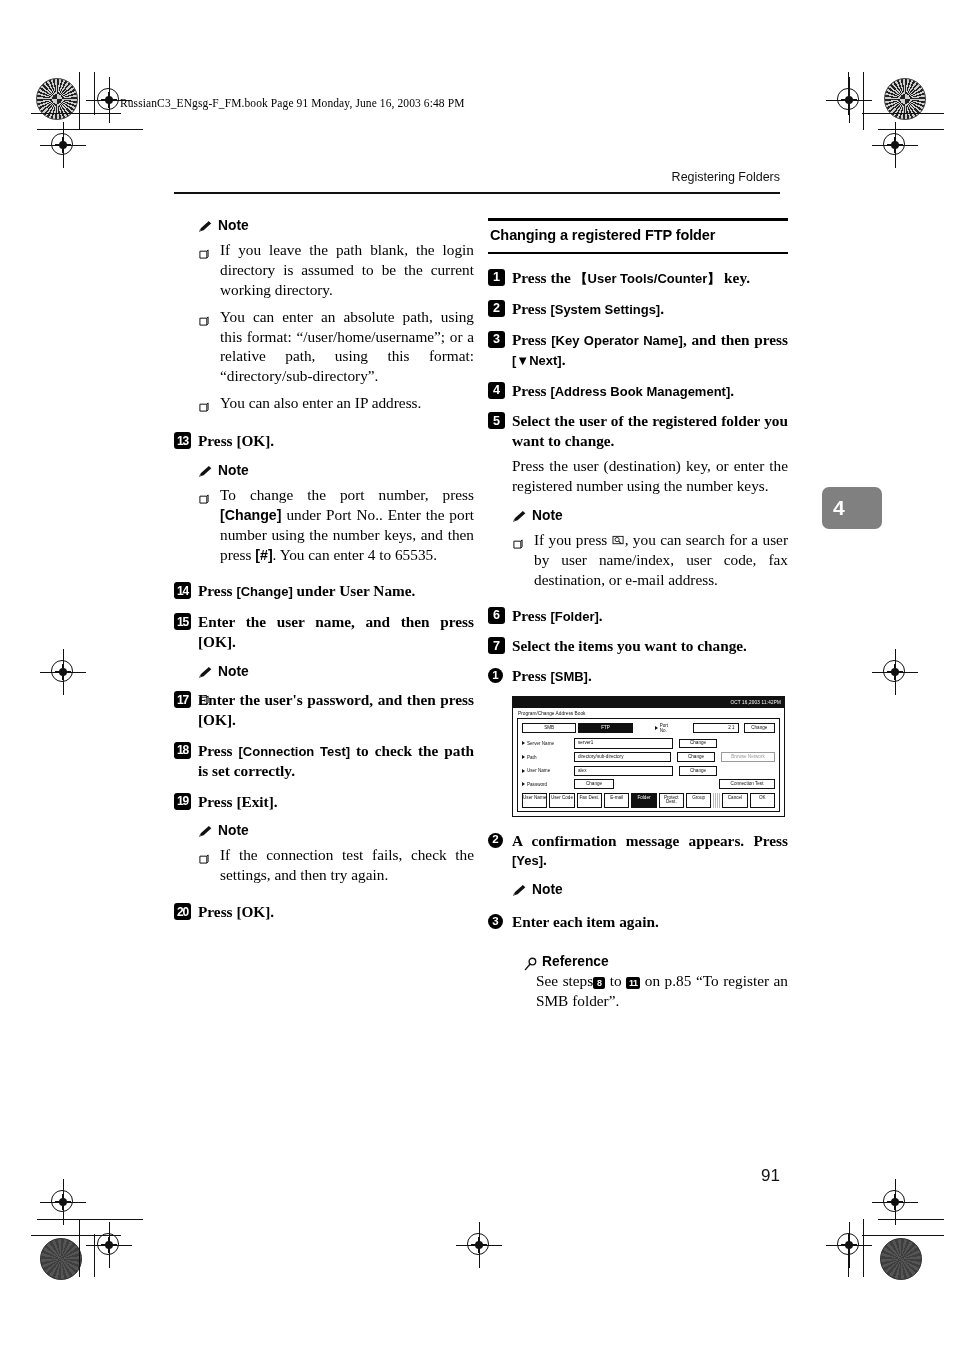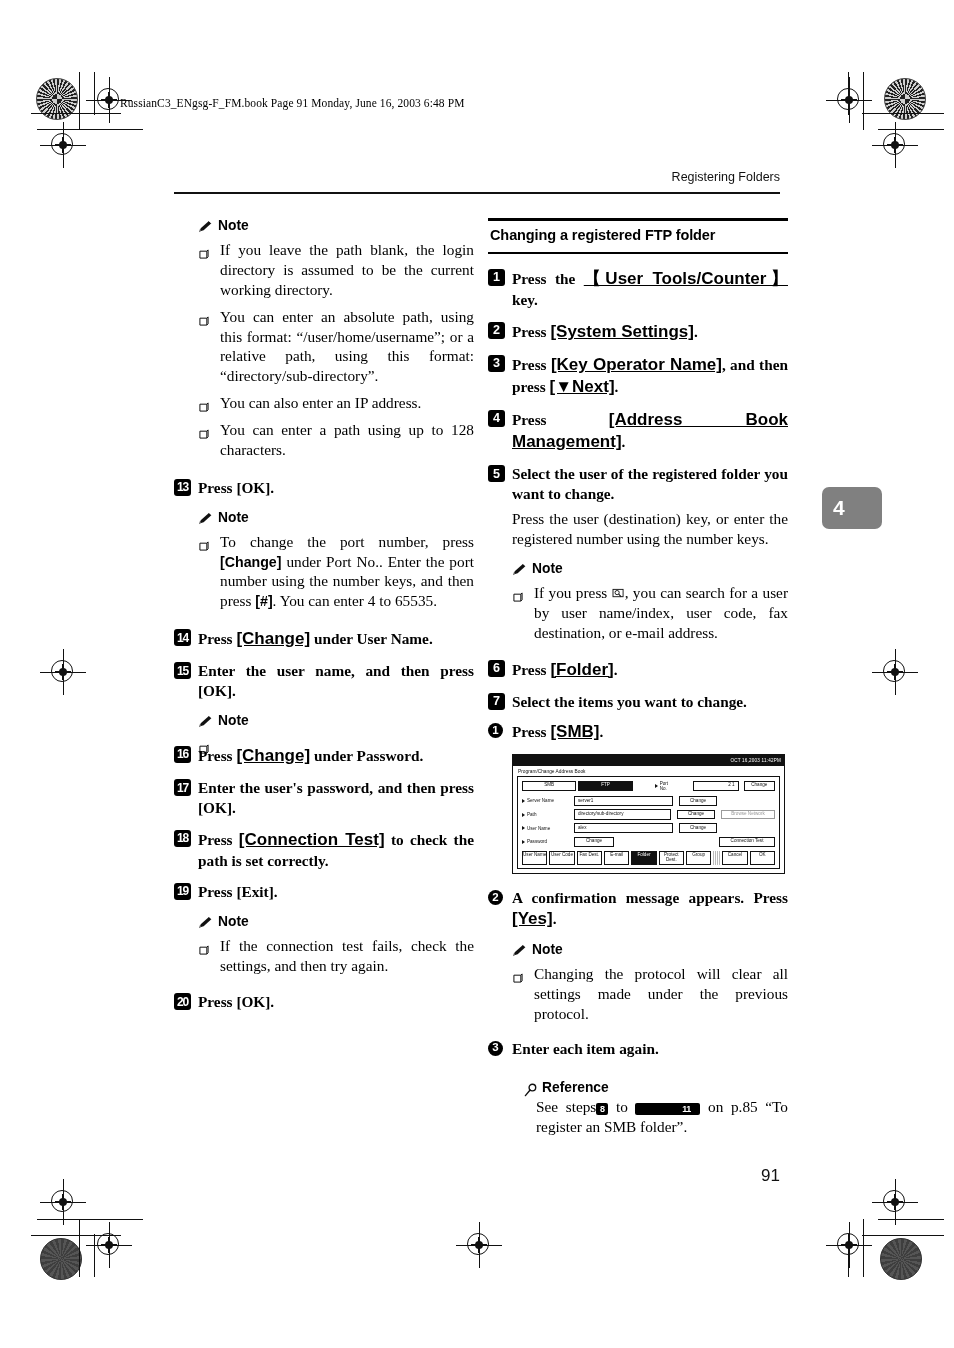--- a/index.html
+++ b/index.html
@@ -62,21 +62,21 @@
   
   .step{position:relative;padding-left:24px;margin:11px 0 0 0;
         font-size:15.3px;line-height:1.30;font-weight:700;text-align:justify;}
   .step .num{position:absolute;left:0;top:1px;width:17px;height:17px;
         background:#000;color:#fff;border-radius:3px;
         font-family:"Liberation Sans",sans-serif;font-size:12.6px;font-weight:700;
         display:flex;align-items:center;justify-content:center;line-height:1;}
   .step .num.w2{letter-spacing:-1.2px;font-size:12px;}
   .step.circ .num{border-radius:50%;font-size:11.5px;width:15px;height:15px;top:2px;}
 
-  .step b.key{font-family:"Liberation Sans",sans-serif;font-weight:700;font-size:17px;text-decoration:underline;}
+  .step b.key{font-family:"Liberation Sans",sans-serif;font-weight:700;font-size:13px;}
 
   .sub{padding-left:24px;margin-top:5px;font-size:15.3px;line-height:1.30;
        font-weight:400;text-align:justify;}
 
   
   .noteblk{margin:12px 0 0 24px;}
   .notehead{font-family:"Liberation Sans",sans-serif;font-weight:700;font-size:13.8px;
       display:flex;align-items:center;gap:5px;margin-bottom:2px;}
   .noteitem{position:relative;padding-left:22px;margin-top:7px;
       font-size:15.3px;line-height:1.30;text-align:justify;}
@@ -260,28 +260,20 @@
         <span>You can enter an absolute path, using this format: “/user/home/username”; or a relative path, using this format: “directory/sub-directory”.</span>
       </div>
       <div class="noteitem">
         <span class="bullet">
           <svg viewBox="0 0 11 11" width="10" height="10">
               <path d="M1 2.4 L8.6 2.4 L8.6 10 L1 10 Z M8.6 2.4 L10 1 L10 8.6 L8.6 10" fill="none" stroke="#111" stroke-width="1.1"></path>
             </svg>
         </span>
         <span>You can also enter an IP address.</span>
       </div>
-      <div class="noteitem">
-        <span class="bullet">
-          <svg viewBox="0 0 11 11" width="10" height="10">
-              <path d="M1 2.4 L8.6 2.4 L8.6 10 L1 10 Z M8.6 2.4 L10 1 L10 8.6 L8.6 10" fill="none" stroke="#111" stroke-width="1.1"></path>
-            </svg>
-        </span>
-        <span>You can enter a path using up to 128 characters.</span>
-      </div>
     </div>
 
     <div class="step" style="margin-top:18px;">
       <span class="num w2">13</span>
       <span>Press [OK].</span>
     </div>
 
     <div class="noteblk">
       <div class="notehead">
         <span class="pencil">
@@ -324,24 +316,20 @@
       </div>
       <div class="noteitem">
         <span class="bullet">
           <svg viewBox="0 0 11 11" width="10" height="10">
               <path d="M1 2.4 L8.6 2.4 L8.6 10 L1 10 Z M8.6 2.4 L10 1 L10 8.6 L8.6 10" fill="none" stroke="#111" stroke-width="1.1"></path>
             </svg>
         </span>
       </div>
     </div>
 
-    <div class="step" style="margin-top:17px;">
-      <span class="num w2">16</span>
-      <span>Press </span><b class="key">[Change]</b><span> under Password.</span>
-    </div>
 
     <div class="step">
       <span class="num w2">17</span>
       <span>Enter the user's password, and then press [OK].</span>
     </div>
 
     <div class="step">
       <span class="num w2">18</span>
       <span>Press </span><b class="key">[Connection Test]</b><span> to check the path is set correctly.</span>
     </div>
@@ -534,47 +522,39 @@
     <div class="noteblk">
       <div class="notehead">
         <span class="pencil">
           <svg viewBox="0 0 16 14" width="15" height="13">
             <path d="M1.5 12.5 L3.2 8.6 L11.6 1.0 L14.3 3.4 L6.0 11.0 Z" fill="#111"></path>
             <path d="M1.5 12.5 L3.0 11.4 L2.6 9.5 Z" fill="#fff" stroke="#111" stroke-width=".5"></path>
           </svg>
         </span>
         <span>Note</span>
       </div>
-      <div class="noteitem">
-        <span class="bullet">
-          <svg viewBox="0 0 11 11" width="10" height="10">
-              <path d="M1 2.4 L8.6 2.4 L8.6 10 L1 10 Z M8.6 2.4 L10 1 L10 8.6 L8.6 10" fill="none" stroke="#111" stroke-width="1.1"></path>
-            </svg>
-        </span>
-        <span>Changing the protocol will clear all settings made under the previous protocol.</span>
-      </div>
     </div>
 
     <div class="step circ" style="margin-top:15px;">
       <span class="num">3</span>
       <span>Enter each item again.</span>
     </div>
 
     <div class="refblk">
       <div class="refhead">
         <span class="magn">
           <svg viewBox="0 0 14 14" width="14" height="14">
             <circle cx="8.4" cy="4.6" r="3.3" fill="none" stroke="#111" stroke-width="1.4"></circle>
             <path d="M6.1 7.0 L1.4 12.6" stroke="#111" stroke-width="1.4" stroke-linecap="round"></path>
           </svg>
         </span>
         <span>Reference</span>
       </div>
       <div class="reftext">
-        <span>See steps</span><span class="stepref">8</span><span> to </span><span class="stepref" style="width:28px;padding-left:37px;">11</span><span> on p.85 “To register an SMB folder”.</span>
+        <span>See steps</span><span class="stepref">8</span><span> to </span><span class="stepref" style="width:14px;">11</span><span> on p.85 “To register an SMB folder”.</span>
       </div>
     </div>
 
   </div>
 
   <div class="pagenum">91</div>
 
 </div>
 
 </body></html>

